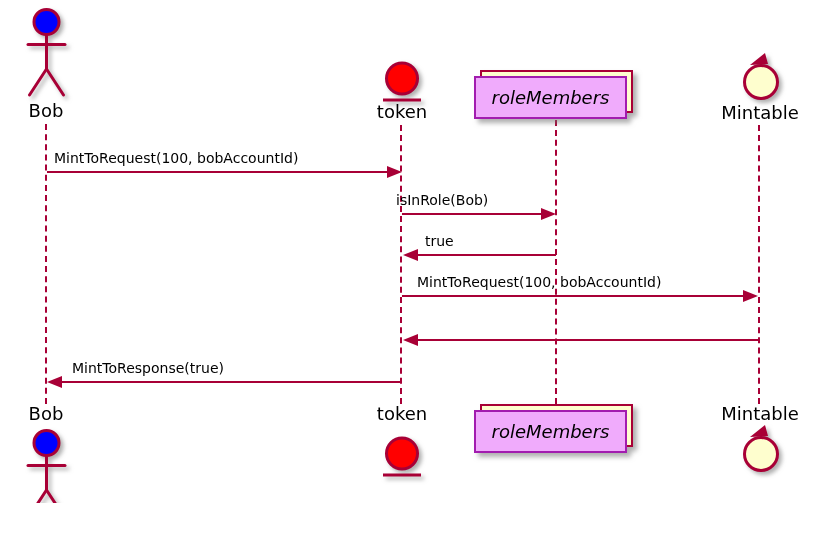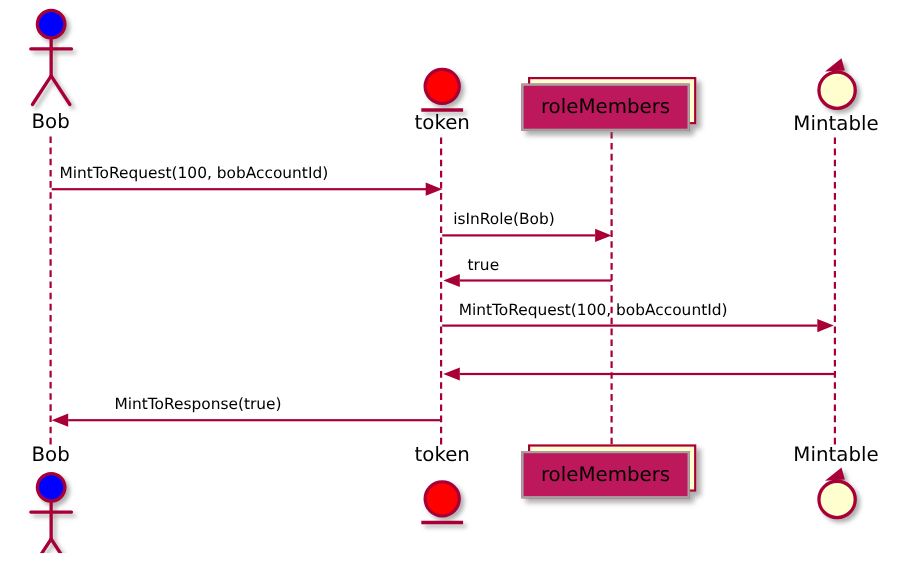--- a/index.html
+++ b/index.html
@@ -31,23 +31,23 @@
   .collections {
     position:absolute; width:160px; height:50px;
     filter: drop-shadow(4px 4px 2.5px rgba(110,110,110,0.55));
   }
   .collections .back {
     position:absolute; left:6px; top:0; width:149px; height:39px;
     background:#FEFECE; border:2px solid #A80036;
   }
   .collections .front {
     position:absolute; left:0; top:6px; width:149px; height:39px;
-    background:#be185d; border:2px solid #a3a3a3;
+    background:#f0abfc; border:2px solid #a21caf;
     display:flex; align-items:center; justify-content:center;
-    font-size:18px; color:#000;
+    font-size:18px; color:#000;font-style:italic;
   }
 </style>
 </head>
 <body>
 
 <div class="canvas">
 
   <div class="lifeline" style="left:45px;  top:124px; height:280px;"></div>
   <div class="lifeline" style="left:400px; top:125px; height:279px;"></div>
   <div class="lifeline" style="left:555px; top:120px; height:284px;"></div>
@@ -76,36 +76,36 @@
   <svg class="icon-svg" style="left:738px; top:52px;" width="46" height="52" viewBox="0 0 46 52">
     <circle cx="23" cy="30" r="16.5" fill="#FEFECE" stroke="#A80036" stroke-width="3"></circle>
     <polygon points="12,13 27,1 30,12" fill="#A80036"></polygon>
   </svg>
   <div class="plabel" style="left:705px; top:103px;">Mintable</div>
 
   <div class="msg-label" style="left:54px; top:148px;">MintToRequest(100, bobAccountId)</div>
   <div class="msg-line" style="left:47px; top:171px; width:342px;"></div>
   <div class="arrow-r" style="left:387px; top:166px;"></div>
 
-  <div class="msg-label" style="left:412px; top:190px;">isInRole(Bob)</div>
+  <div class="msg-label" style="left:396px; top:190px;">isInRole(Bob)</div>
   <div class="msg-line" style="left:402px; top:213px; width:139px;"></div>
   <div class="arrow-r" style="left:541px; top:208px;"></div>
 
   <div class="msg-label" style="left:425px; top:231px;text-align:right;">true</div>
   <div class="arrow-l" style="left:403px; top:249px;"></div>
   <div class="msg-line" style="left:418px; top:254px; width:138px;"></div>
 
   <div class="msg-label" style="left:417px; top:272px;">MintToRequest(100, bobAccountId)</div>
   <div class="msg-line" style="left:402px; top:295px; width:341px;"></div>
   <div class="arrow-r" style="left:743px; top:290px;"></div>
 
   <div class="arrow-l" style="left:403px; top:334px;"></div>
   <div class="msg-line" style="left:418px; top:339px; width:341px;"></div>
 
-  <div class="msg-label" style="left:72px; top:358px;margin-left:32px;">MintToResponse(true)</div>
+  <div class="msg-label" style="left:72px; top:358px;">MintToResponse(true)</div>
   <div class="arrow-l" style="left:47px; top:376px;"></div>
   <div class="msg-line" style="left:62px; top:381px; width:339px;"></div>
 
   <div class="plabel" style="left:-9px; top:404px;">Bob</div>
   <svg class="icon-svg" style="left:16px; top:428px;" width="62" height="92" viewBox="0 0 62 92">
     <circle cx="30.5" cy="15" r="12.5" fill="#0000FF" stroke="#A80036" stroke-width="3"></circle>
     <line x1="30.5" y1="28.5" x2="30.5" y2="62" stroke="#A80036" stroke-width="3" stroke-linecap="round"></line>
     <line x1="12" y1="37.5" x2="49" y2="37.5" stroke="#A80036" stroke-width="3" stroke-linecap="round"></line>
     <line x1="30.5" y1="62" x2="13.5" y2="88" stroke="#A80036" stroke-width="3" stroke-linecap="round"></line>
     <line x1="30.5" y1="62" x2="47.5" y2="88" stroke="#A80036" stroke-width="3" stroke-linecap="round"></line>

